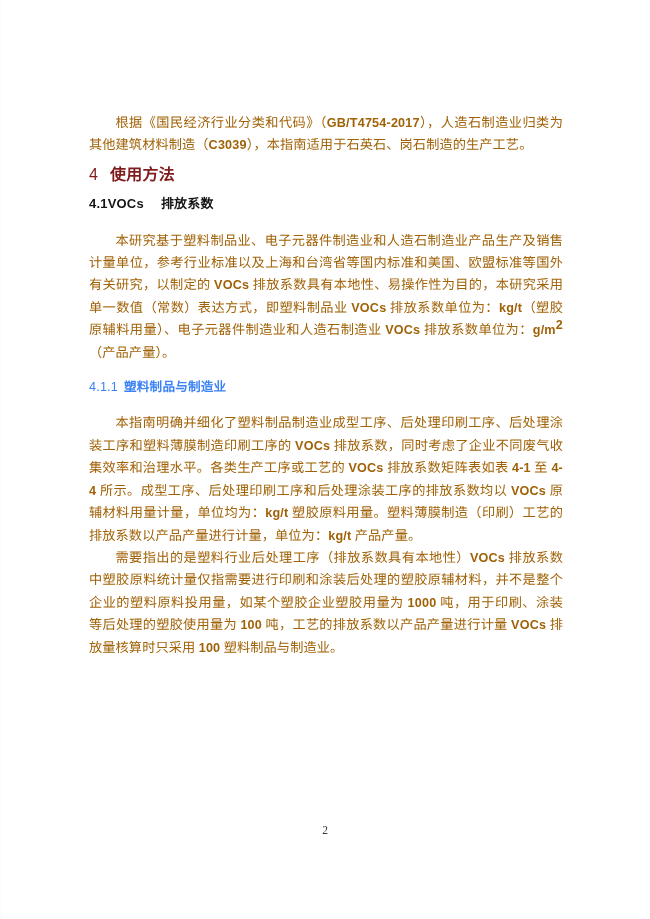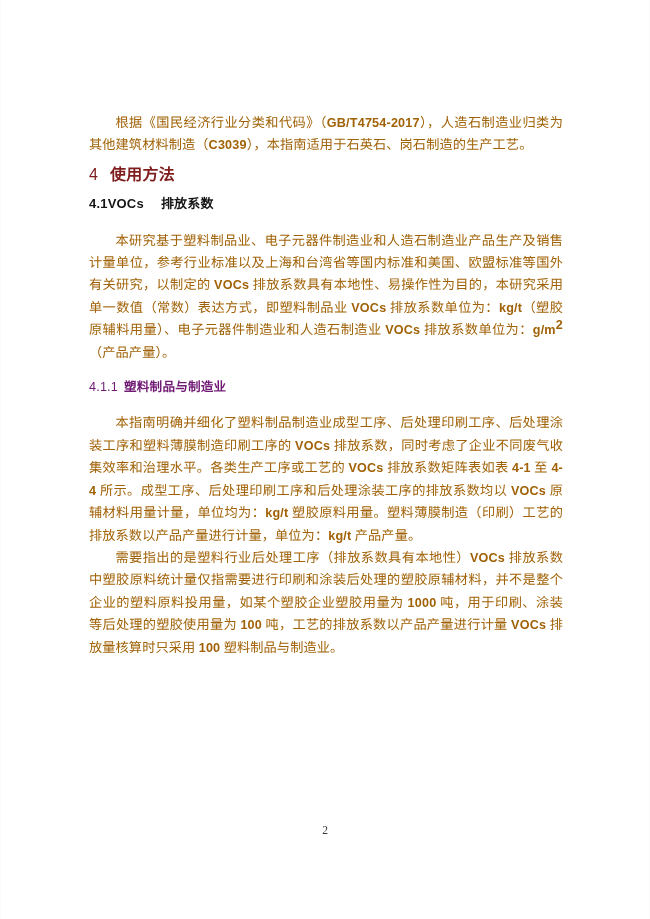--- a/index.html
+++ b/index.html
@@ -98,21 +98,21 @@
   }
 
   .h3 {
     font-family: "Liberation Sans", "DejaVu Sans", sans-serif;
     font-size: 12.6px;
     font-weight: 700;
     line-height: 22.4px;
     margin: 0;
     text-indent: 0;
     letter-spacing: 0.2px;
-    color: #701a75;
+    color: #3b82f6;
   }
 
   .h3 .num {
     font-weight: 400;
     margin-right: 6px;
   }
 
   
   .gap-sm  { height: 7px; }
   .gap-md  { height: 12px; }

